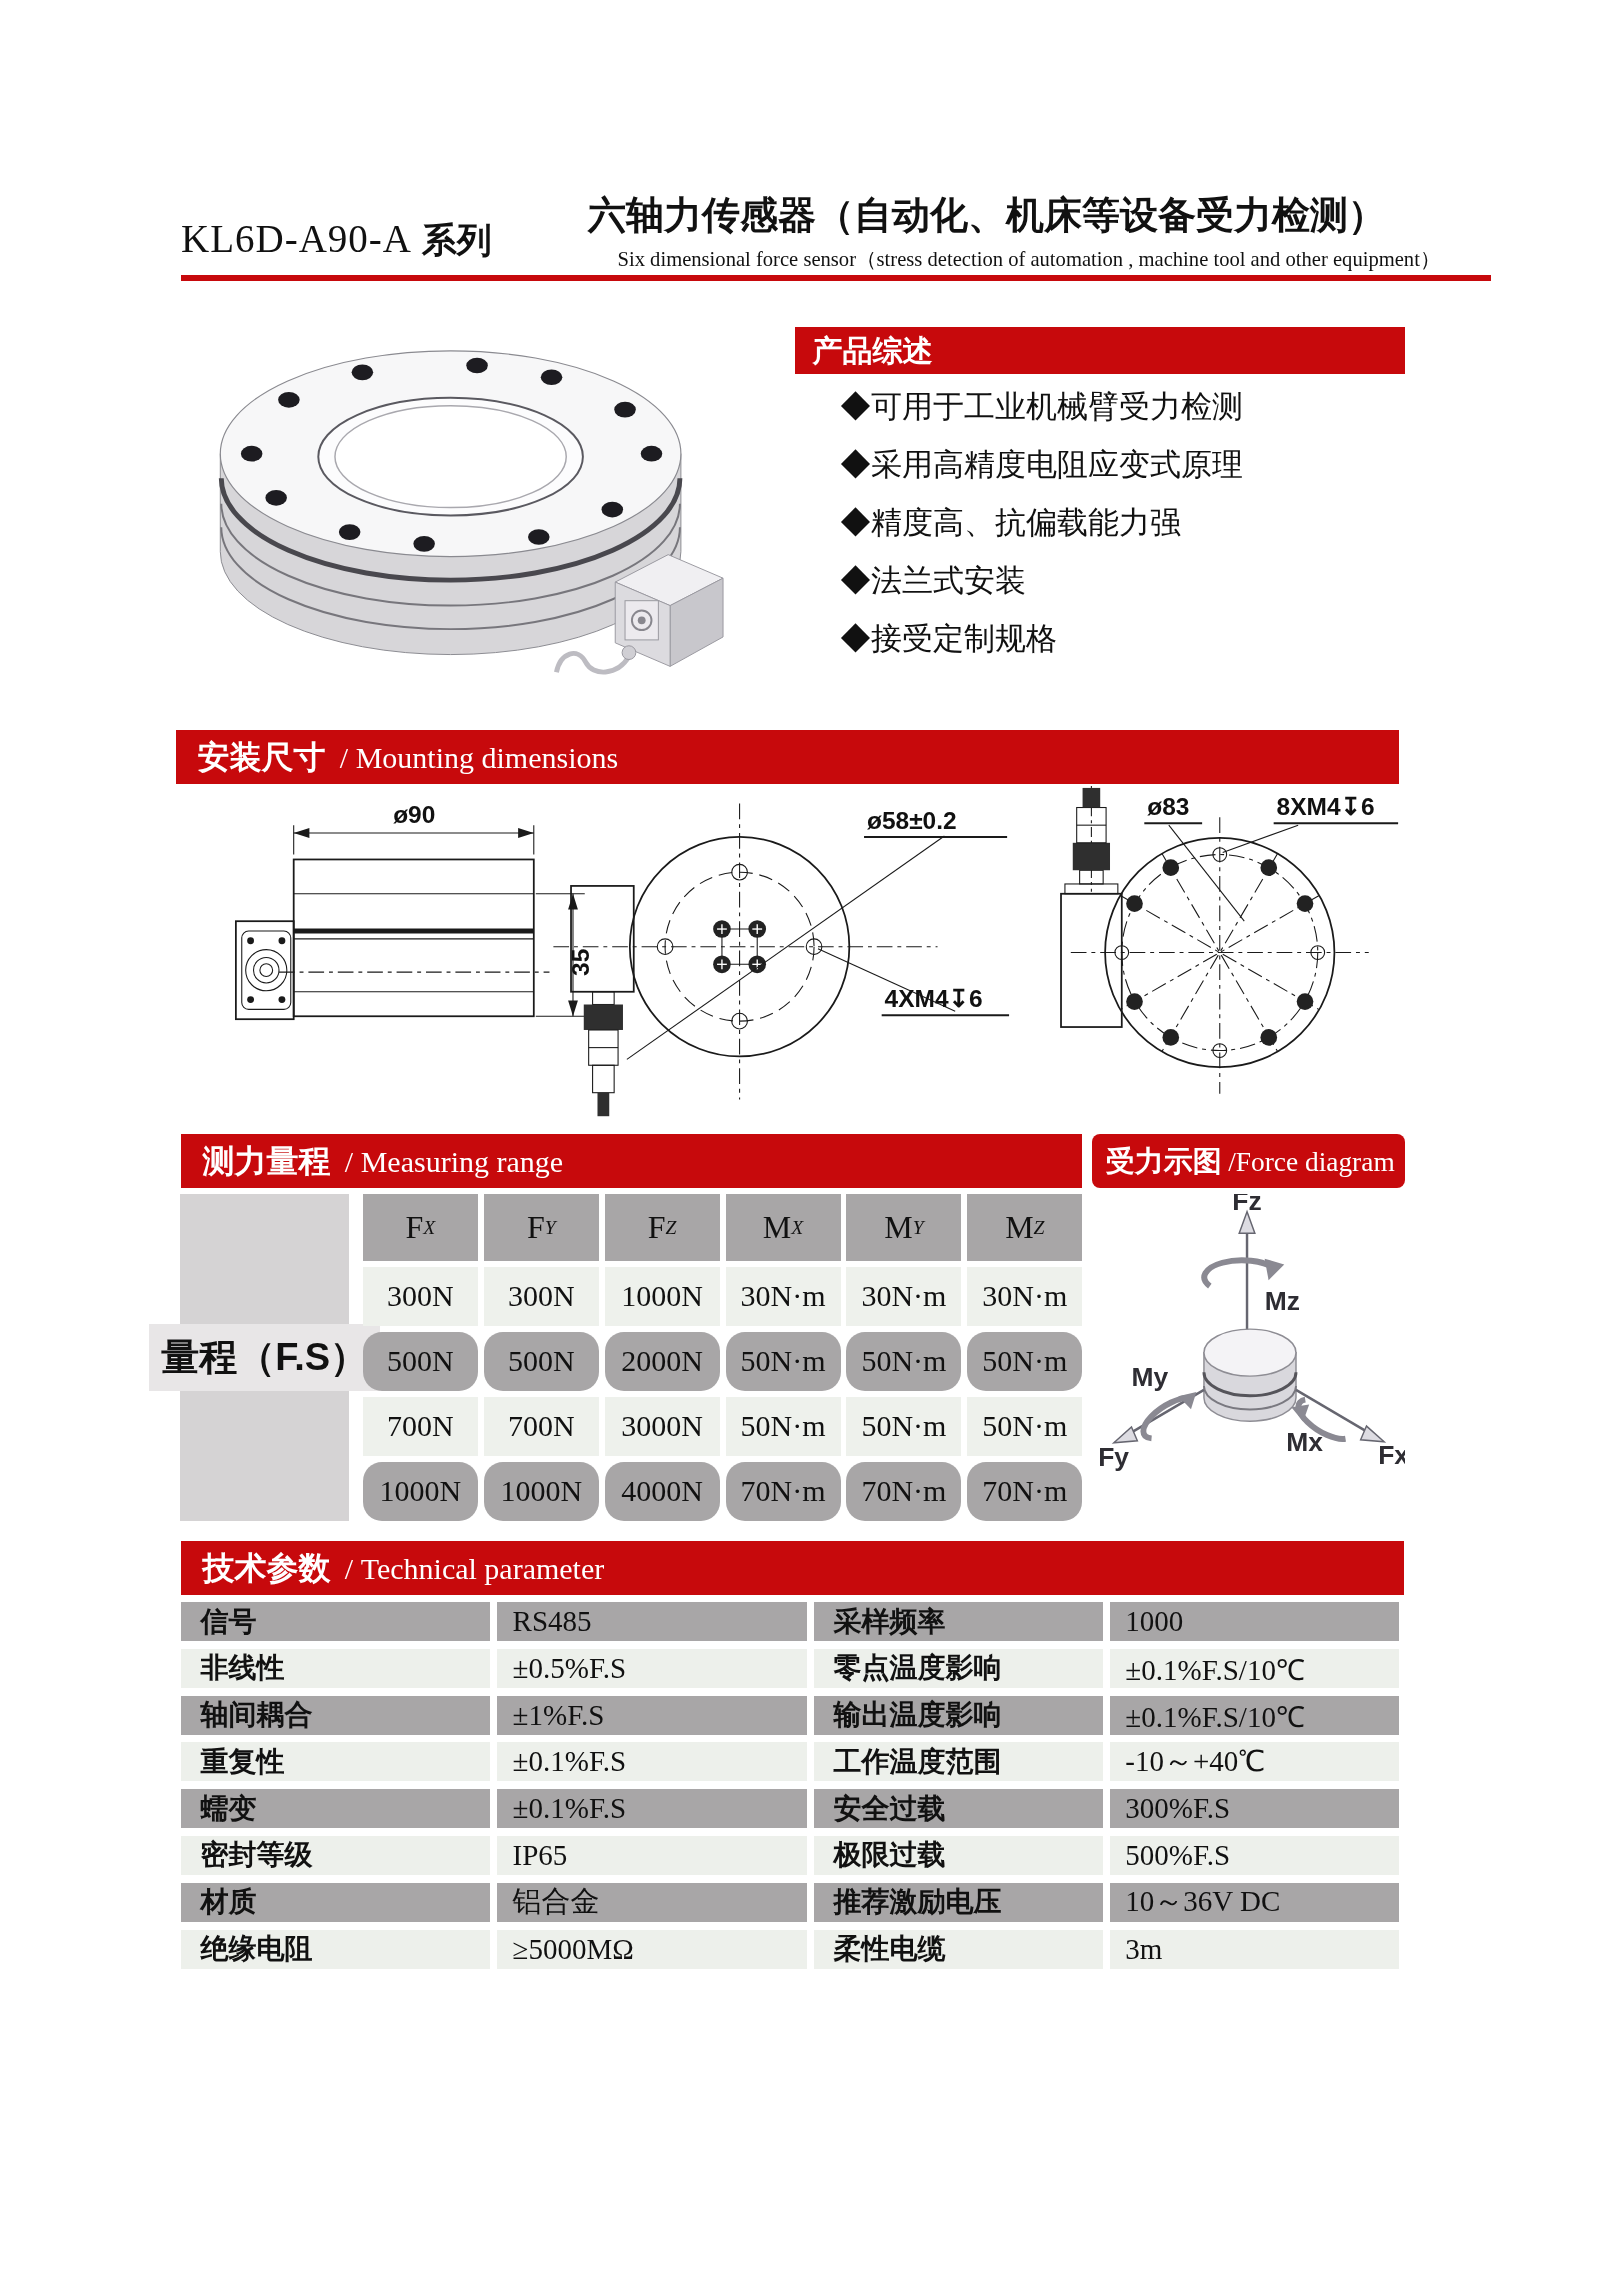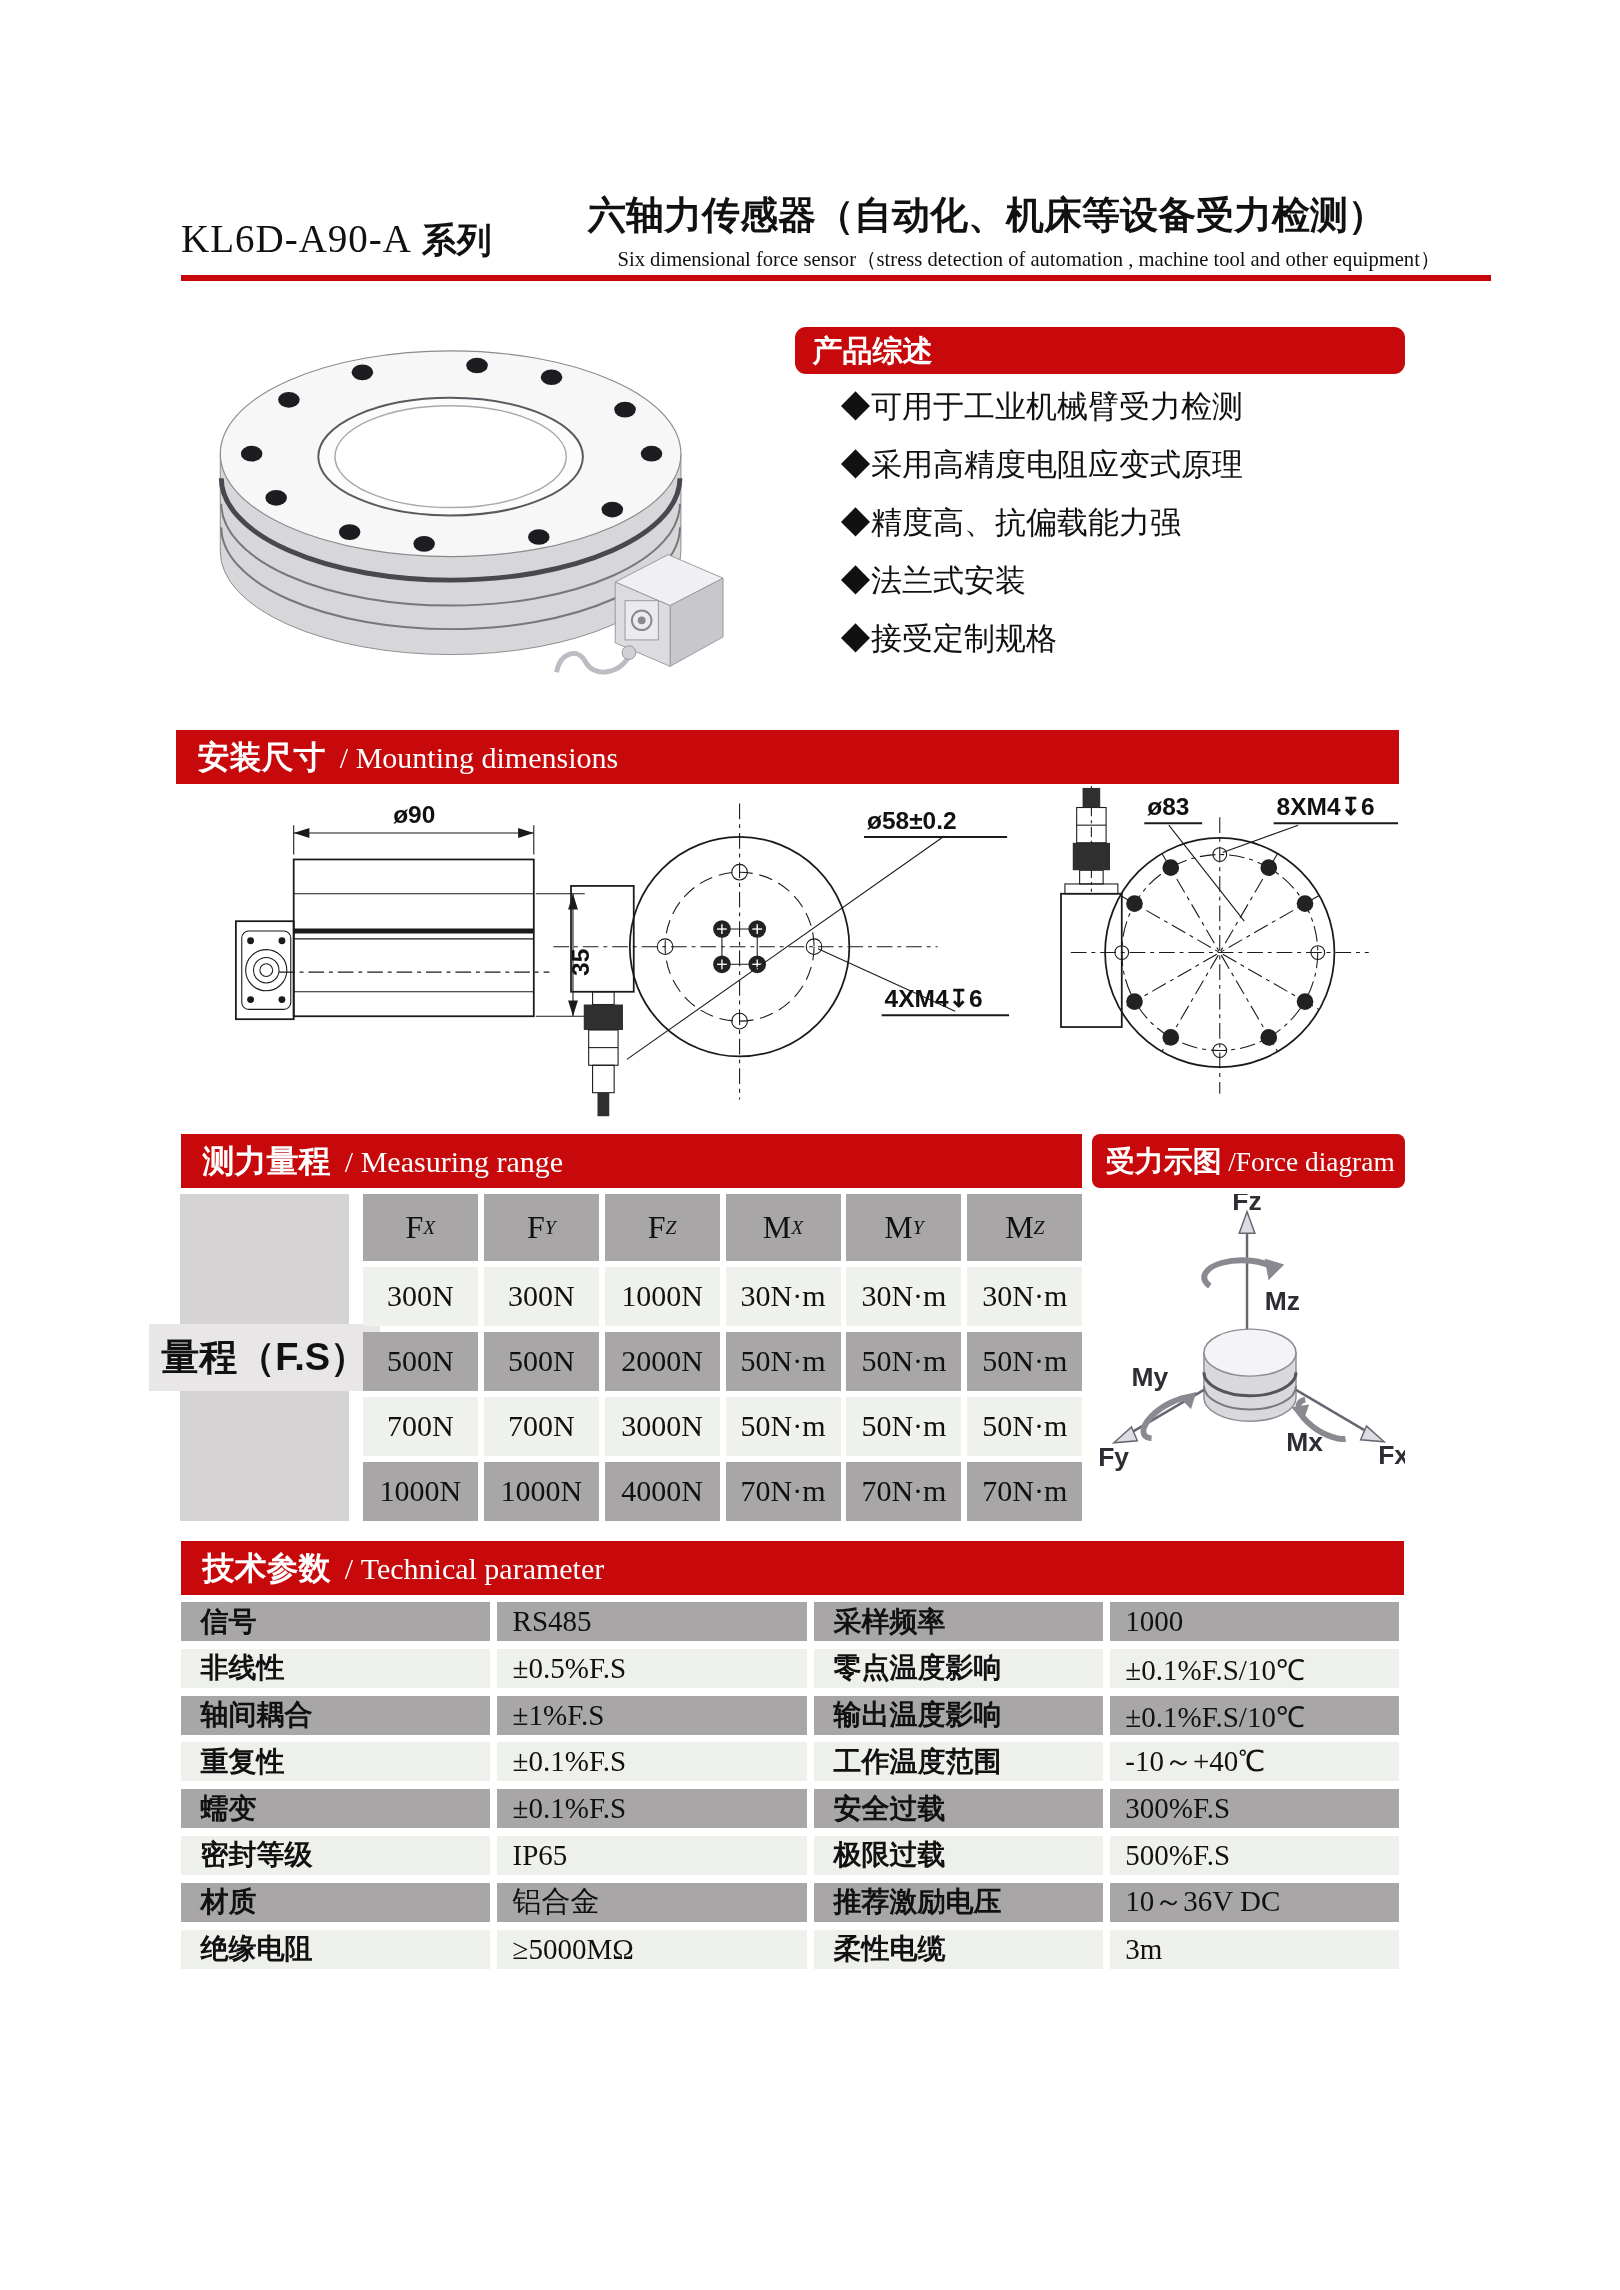--- a/index.html
+++ b/index.html
@@ -12,39 +12,39 @@
   .model .m1{font-family:"Liberation Serif",serif;font-size:39px;letter-spacing:1px;}
   .model .m2{font-weight:700;font-size:35px;margin-left:9.8px;}
   .title-cn{left:588px;top:190px;width:882px;font-weight:700;font-size:38px;white-space:nowrap;}
   .title-en{left:588px;top:245px;width:882px;text-align:center;font-family:"Liberation Serif",serif;font-size:20.6px;white-space:nowrap;}
   .divider{left:181px;top:275px;width:1310px;height:5.9px;background:#c7090c;}
 
   
   .banner{background:#c7090c;color:#fff;height:54px;line-height:54px;padding-left:21.6px;box-sizing:border-box;white-space:nowrap;}
   .banner .bcn{font-weight:700;font-size:32px;}
   .banner .ben{font-family:"Liberation Serif",serif;font-size:30px;margin-left:9.8px;}
-  .banner-sm{height:47px;line-height:47px;padding-left:17.6px;border-radius:11px;}
+  .banner-sm{height:47px;line-height:47px;padding-left:17.6px;}
   .banner-sm .bcn{font-size:30px;}
   .banner-fd{padding-left:13.7px;}
   .banner-fd .bcn{font-size:29px;}
   .banner-fd .ben{font-size:27.4px;margin-left:2px;}
 
   
   .bullets{left:795px;top:378px;width:627px;}
   .bullet{height:58px;line-height:58px;font-size:31px;white-space:nowrap;margin-left:45px;}
 
   
   .mtable{left:180px;top:1194px;display:grid;grid-template-columns:177px repeat(6,115px);
           grid-template-rows:67px repeat(4,59px);gap:5.9px;}
   .mcell{display:flex;align-items:center;justify-content:center;
          font-family:"Liberation Serif",serif;font-size:30px;}
   .mhdr{background:#a8a6a7;font-size:32px;}
   .mhdr sub{font-style:italic;font-size:19.6px;line-height:1;}
   .rowl{background:#eef1ec;}
-  .rowg{background:#a8a6a7;}
+  .rowg{background:#a8a6a7;border-radius:19px;}
   .rlabel{grid-row:1 / span 5;background:#d5d3d4;display:flex;align-items:center;justify-content:center;margin-right:7.8px;}
   .rlabel span{background:#e8e6e7;padding:7.8px 11.8px;font-weight:700;font-size:38px;font-family:"Liberation Sans",sans-serif;white-space:nowrap;}
 
   
   .ttable{left:181px;top:1602px;display:grid;grid-template-columns:309px 310px 289px 289px;
           grid-auto-rows:39px;gap:7.8px 6.9px;}
   .tlabel{font-weight:700;font-size:28px;padding-left:19.6px;display:flex;align-items:center;white-space:nowrap;}
   .tvalue{font-family:"Liberation Serif",serif;font-size:29px;padding-left:15.7px;display:flex;align-items:center;white-space:nowrap;}
   .rg{background:#a8a6a7;}
   .rl{background:#edf0eb;}

